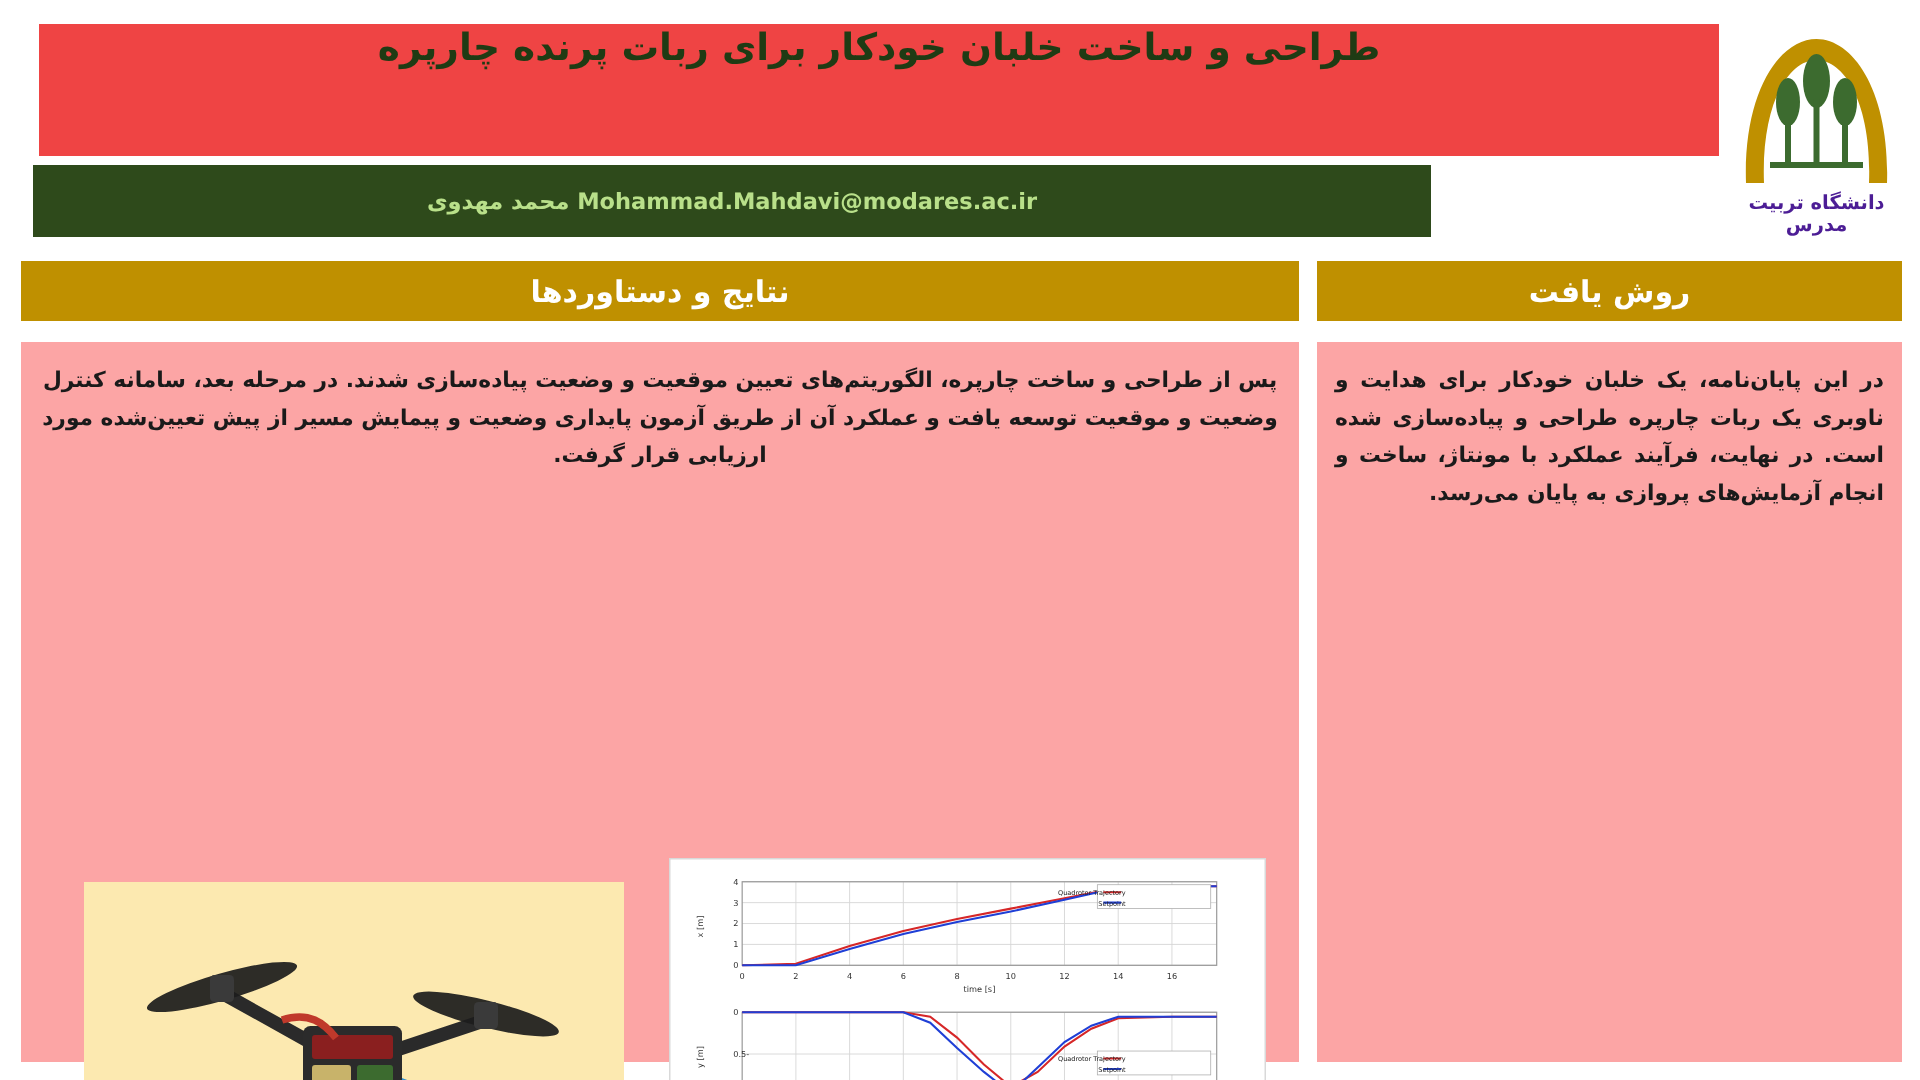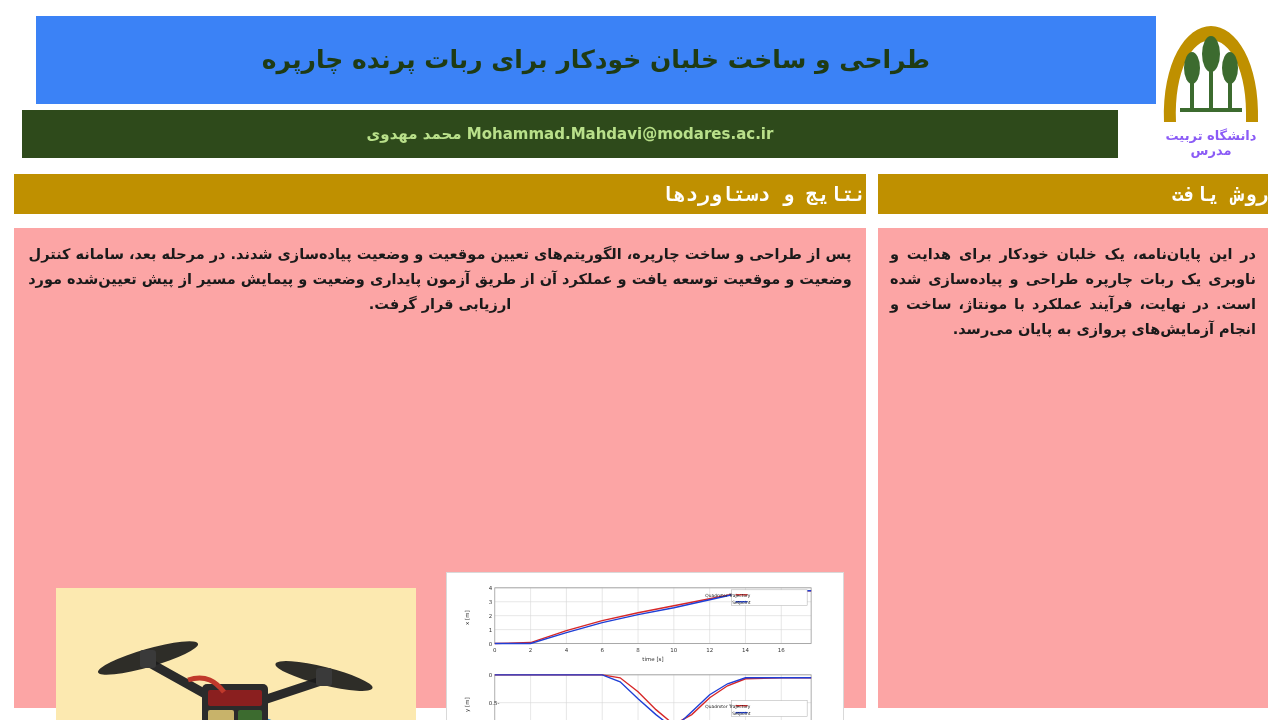--- a/index.html
+++ b/index.html
@@ -16,45 +16,45 @@
   }
 
   
   .poster {
     position: absolute;
     inset: 0;
   }
 
   .title-bar {
     position: absolute;
-    left: 36px;
+    left: 26px;
     top: 16px;
     width: 1120px;
     height: 88px;
-    background: #3b82f6;
+    background: #ef4444;
     display: flex;
-    align-items: center;
+    align-items: flex-start;
     justify-content: center;
     box-sizing: border-box;
     padding: 0 24px;
   }
   .title-text {
     color: #1f3b14;
     font-size: 25px;
     font-weight: bold;
     text-align: center;
     line-height: 1.25;
     letter-spacing: 0.2px;
   }
 
   .author-bar {
     position: absolute;
     left: 22px;
     top: 110px;
-    width: 1096px;
+    width: 932px;
     height: 48px;
     background: #2e4a1b;
     display: flex;
     align-items: center;
     justify-content: center;
   }
   .author-text {
     color: #b9e08a;
     font-size: 15px;
     font-weight: bold;
@@ -75,32 +75,32 @@
     height: 152px;
   }
   .logo svg { display: block; }
   .logo-caption {
     position: absolute;
     left: 0;
     top: 118px;
     width: 118px;
     text-align: center;
     font-size: 13px;
-    color: #8b5cf6;
+    color: #4c1d95;
     font-weight: bold;
   }
 
   
   .sec-head {
     position: absolute;
     height: 40px;
     background: #bf9000;
     display: flex;
     align-items: center;
-    font-family: Liberation Mono, monospace;
+    justify-content: center;
   }
   .sec-head-text {
     color: #ffffff;
     font-size: 20px;
     font-weight: bold;
   }
   .sec-head.results { left: 14px; top: 174px; width: 852px; }
   .sec-head.method  { left: 878px; top: 174px; width: 390px; }
 
   

